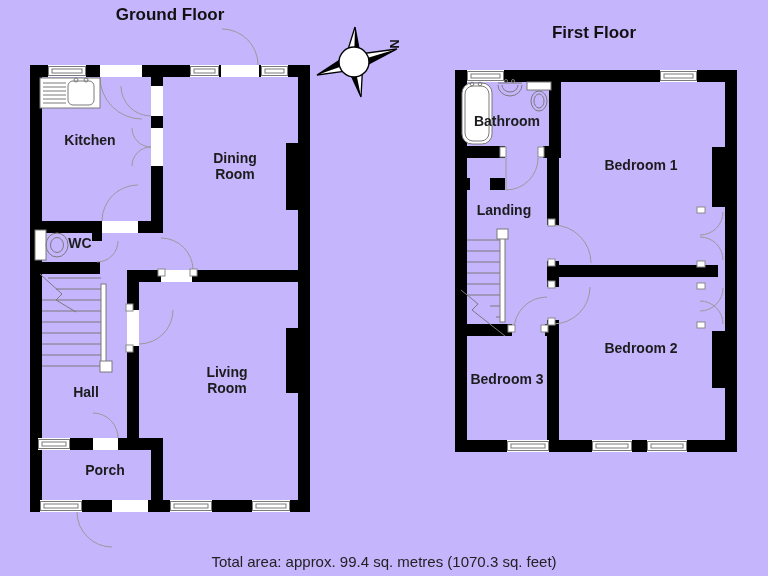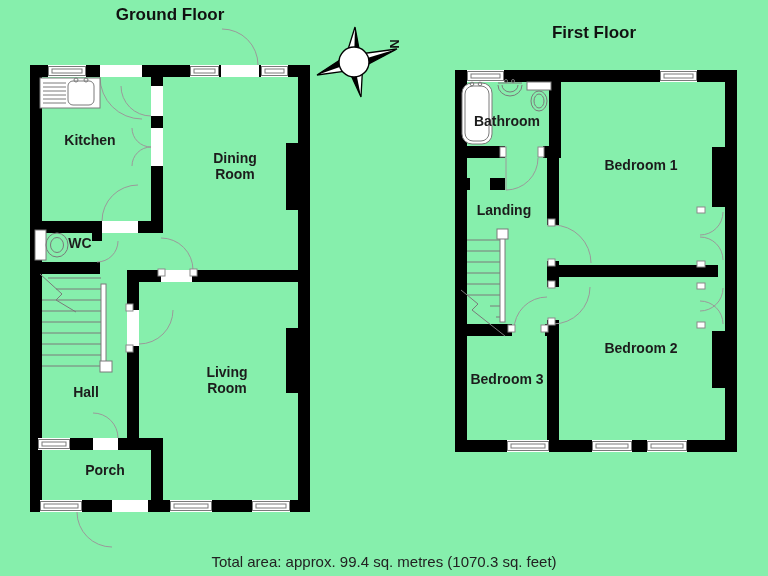--- a/index.html
+++ b/index.html
@@ -1,16 +1,16 @@
 <!DOCTYPE html>
 <html><head>
 <meta charset="utf-8">
 <style>
   html,body{margin:0;padding:0;background:#ffffff;}
-  .stage{width:768px;height:576px;position:relative;background:#86efac;overflow:hidden;}
+  .stage{width:768px;height:576px;position:relative;background:#c4b5fd;overflow:hidden;}
   .wall{fill:#000000;stroke:none;}
   .cut{fill:#ffffff;stroke:none;}
   .thin{fill:none;stroke:#7a7a7a;stroke-width:1;}
   .thinf{fill:#ffffff;stroke:#7a7a7a;stroke-width:1;}
   .arc{fill:none;stroke:#9a9a9a;stroke-width:1;}
   .jamb{fill:#ffffff;stroke:#8a8a8a;stroke-width:1;}
   .room{font:bold 14px "Liberation Sans",sans-serif;fill:#1c1c1c;text-anchor:middle;}
   .title{font:bold 17px "Liberation Sans",sans-serif;fill:#111111;text-anchor:middle;}
   .footer{font:15px "Liberation Sans",sans-serif;fill:#222222;text-anchor:middle;}
   .north{font:bold 13px "Liberation Sans",sans-serif;fill:#111111;text-anchor:middle;}

